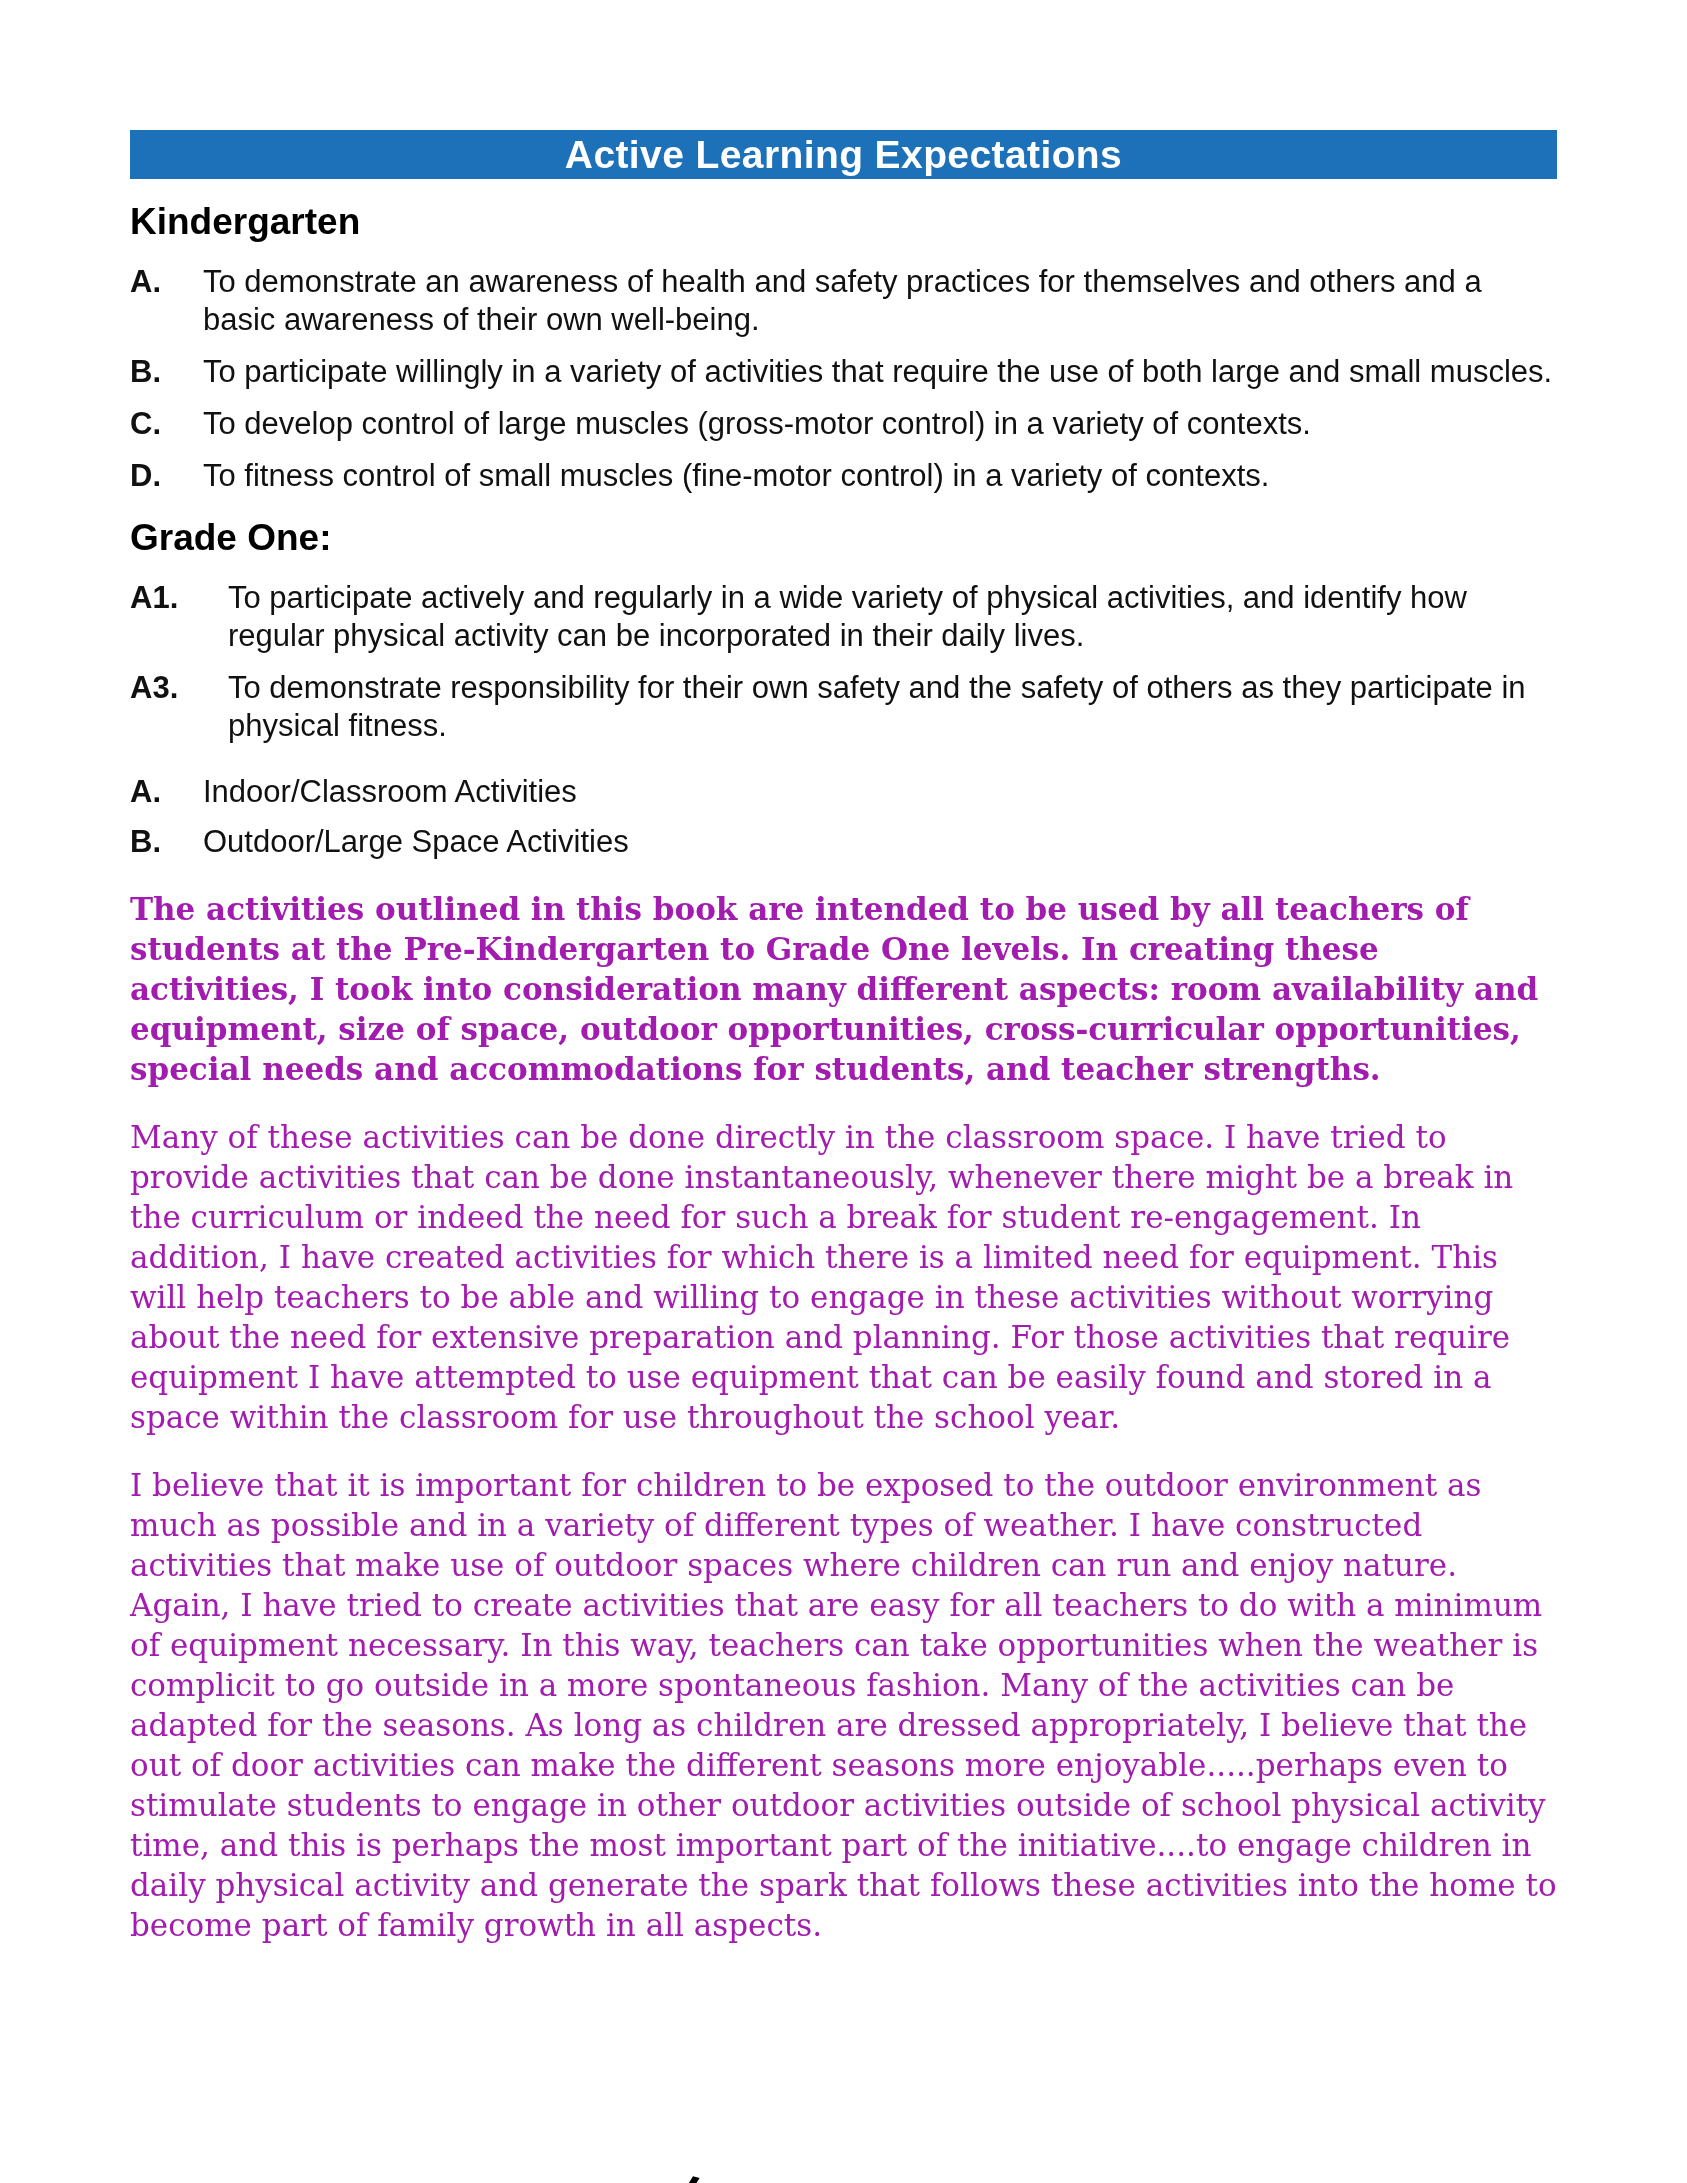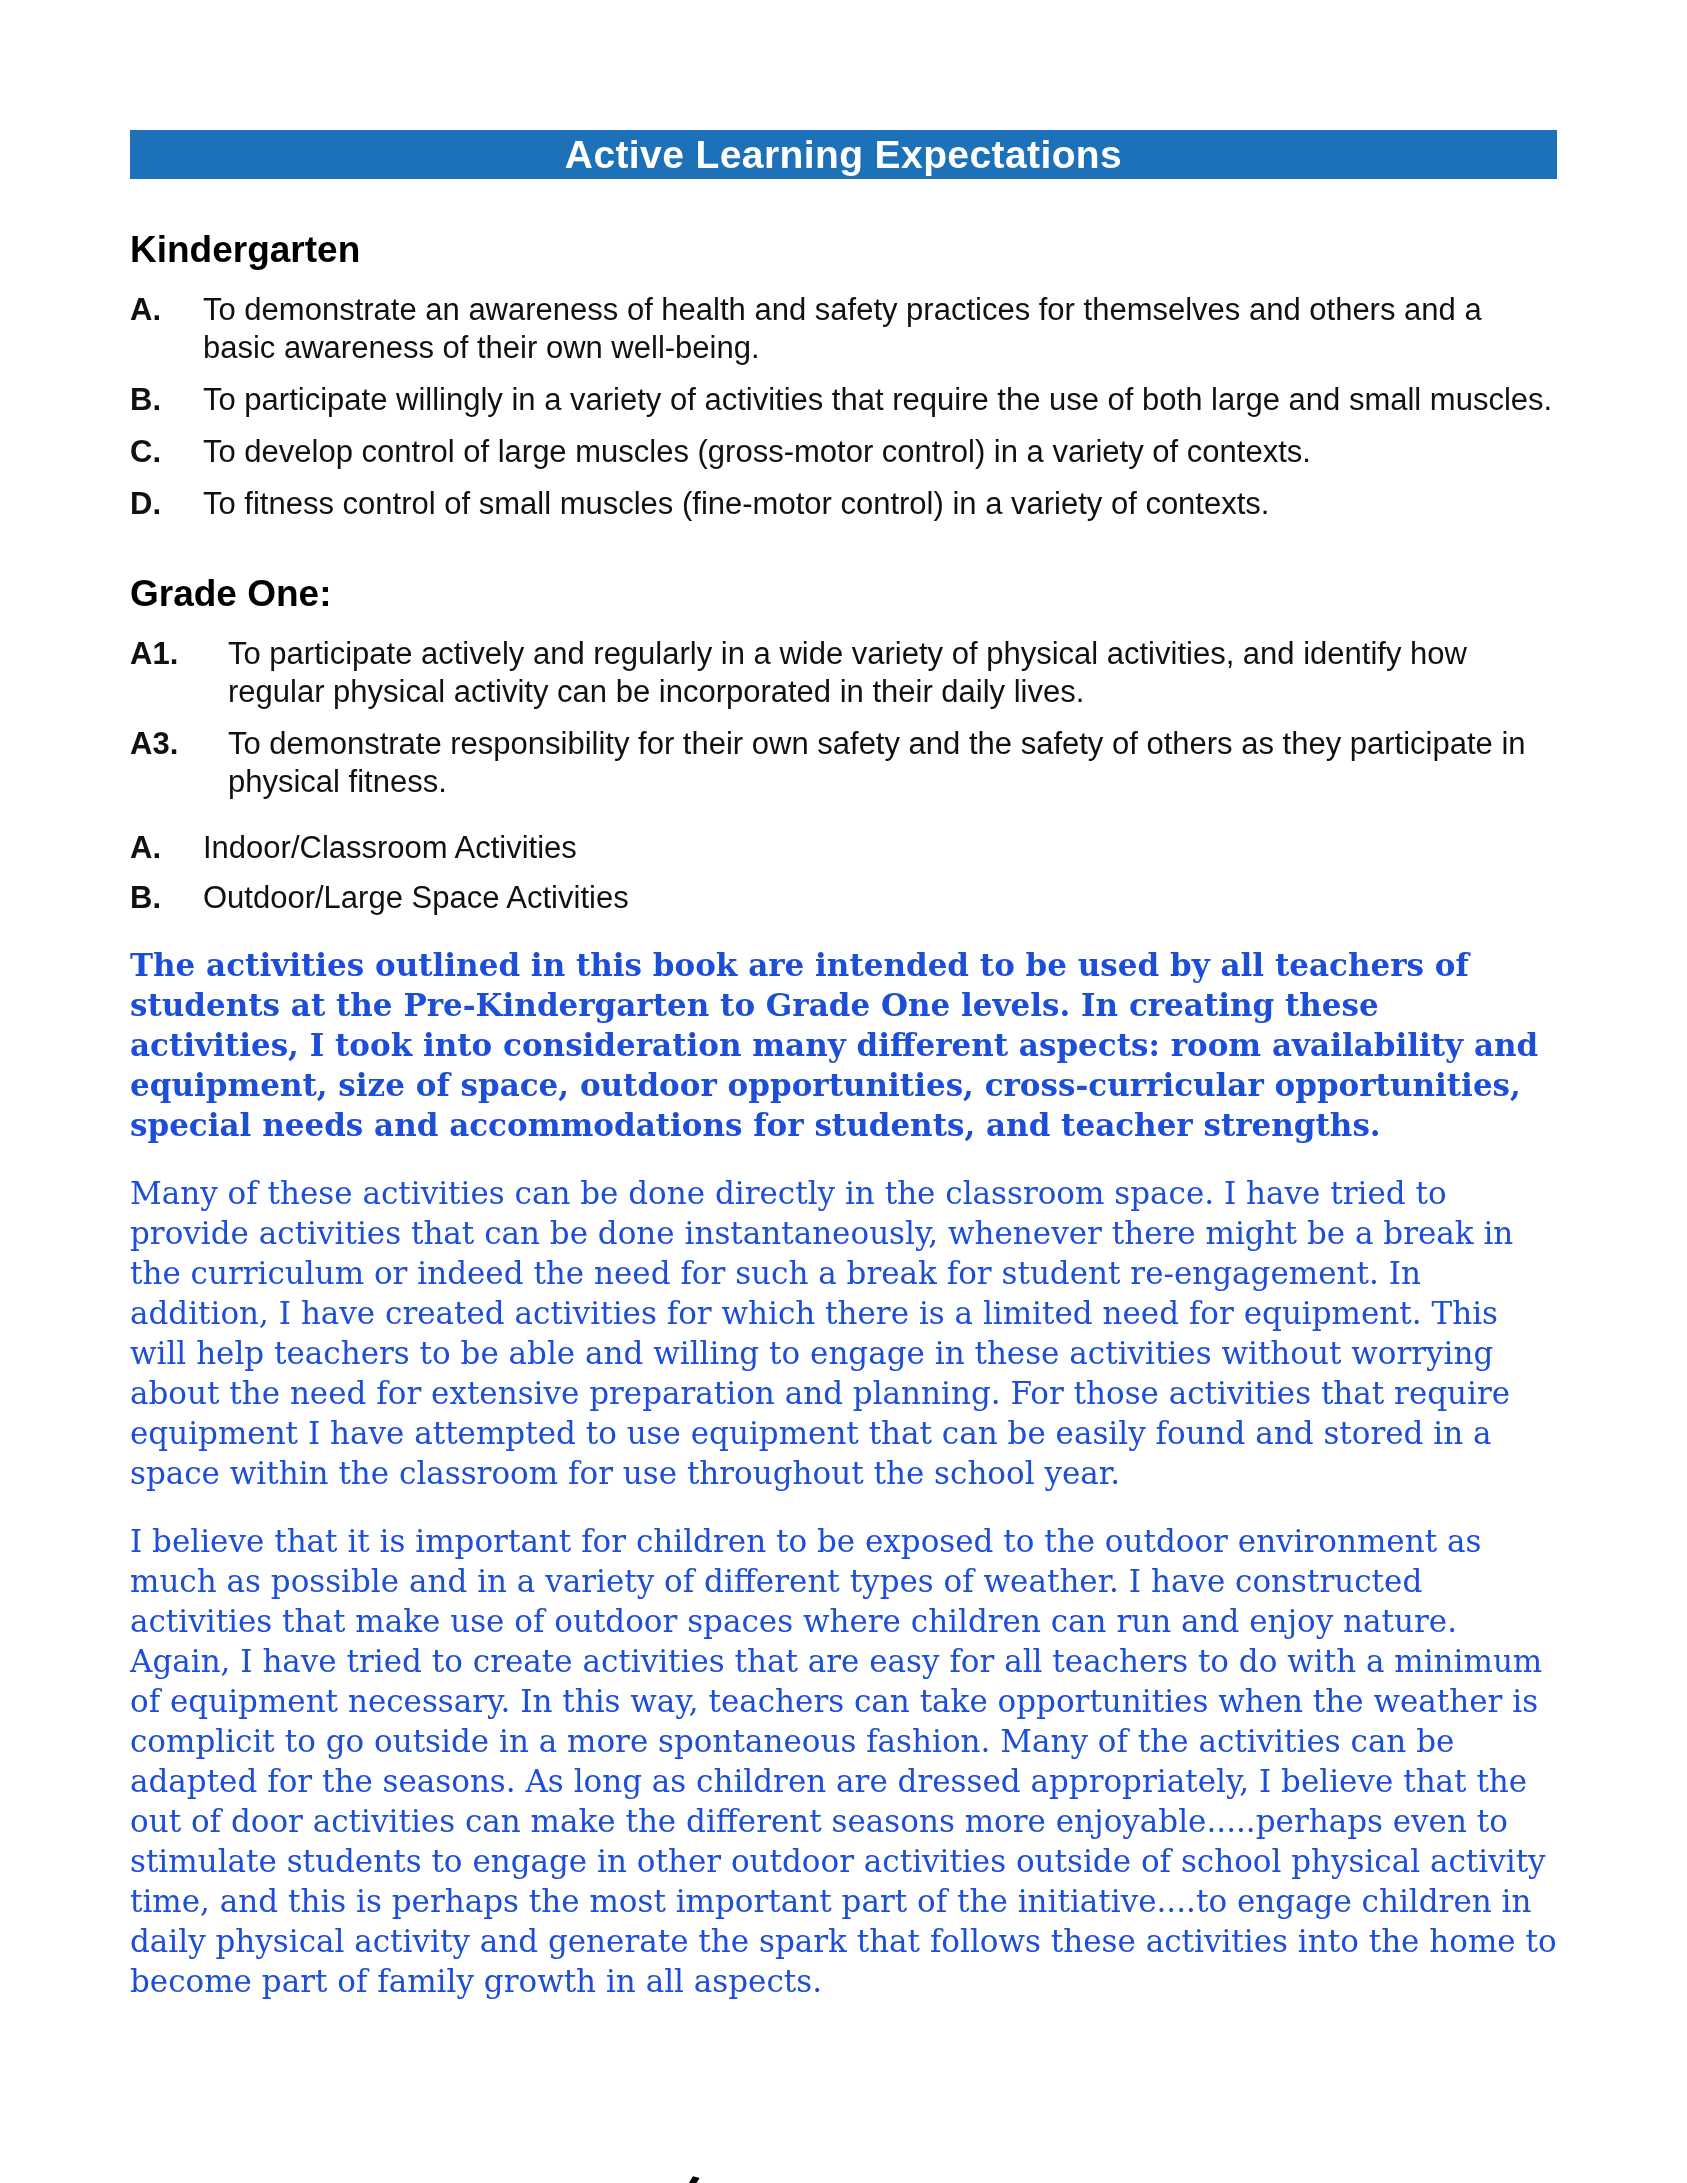--- a/index.html
+++ b/index.html
@@ -24,21 +24,21 @@
   .banner .banner-title {
     color: #ffffff;
     font-size: 39px;
     font-weight: bold;
     letter-spacing: 0.4px;
   }
   .section-heading {
     font-size: 37px;
     font-weight: bold;
     color: #000000;
-    margin-top: 50px;
+    margin-top: 22px;
     margin-bottom: 20px;
   }
   .list { margin-bottom: 5px; }
   .list-item {
     display: flex;
     font-size: 31px;
     line-height: 38px;
     margin-bottom: 14px;
   }
   .list-item .label {
@@ -47,21 +47,21 @@
   }
   .list.single-letter .label { width: 49px; }
   .list.double-char  .label { width: 74px; }
   .list-item .text { flex: 1 1 auto; margin-left: 24px; }
   .sub-list { margin-top: 28px; }
   .sub-list .list-item { margin-bottom: 11.5px; }
   .paragraphs {
     font-family: "DejaVu Serif", "Liberation Serif", serif;
     font-size: 31px;
     line-height: 40px;
-    color: #1d4ed8;
+    color: #a21caf;
   }
   .paragraph { margin-top: 28px; }
   .paragraph.bold { font-weight: bold; }
   .footer {
     position: absolute;
     left: 130px;
     right: 130px;
     bottom: 97px;
     display: flex;
     align-items: center;

